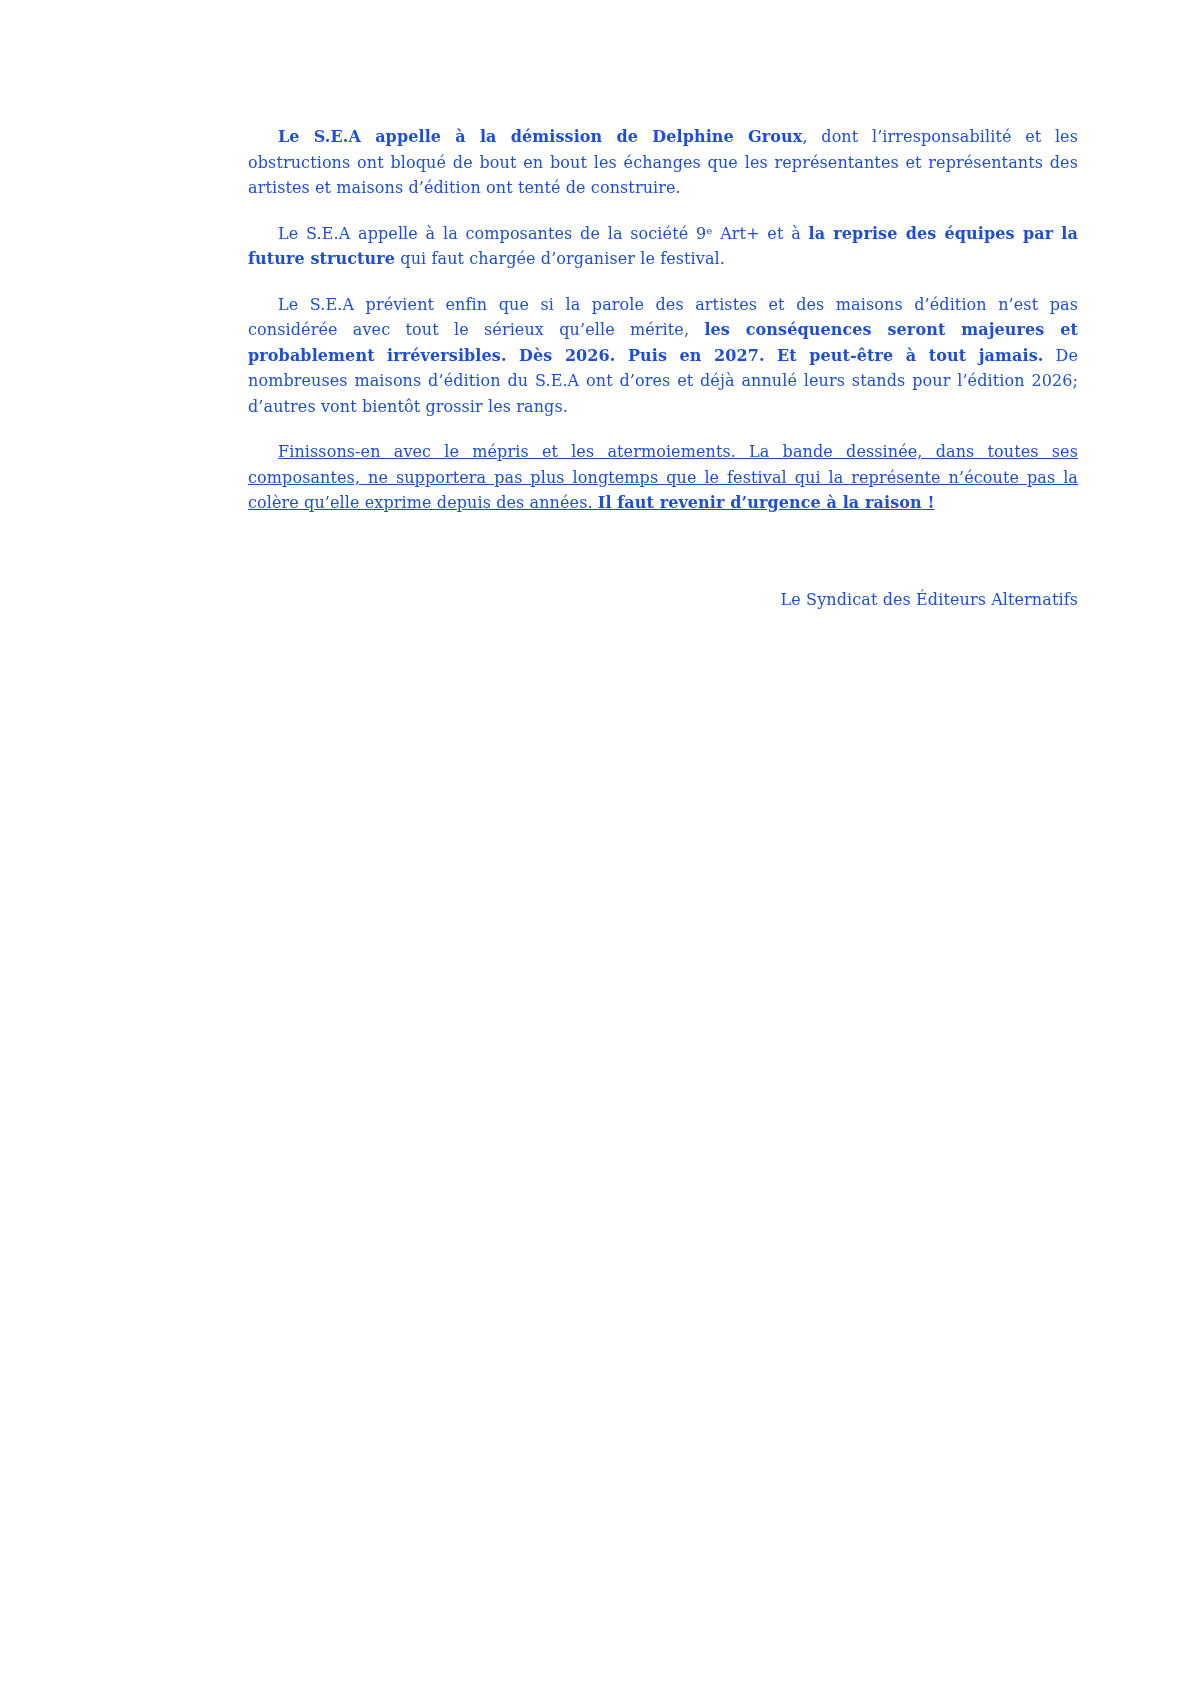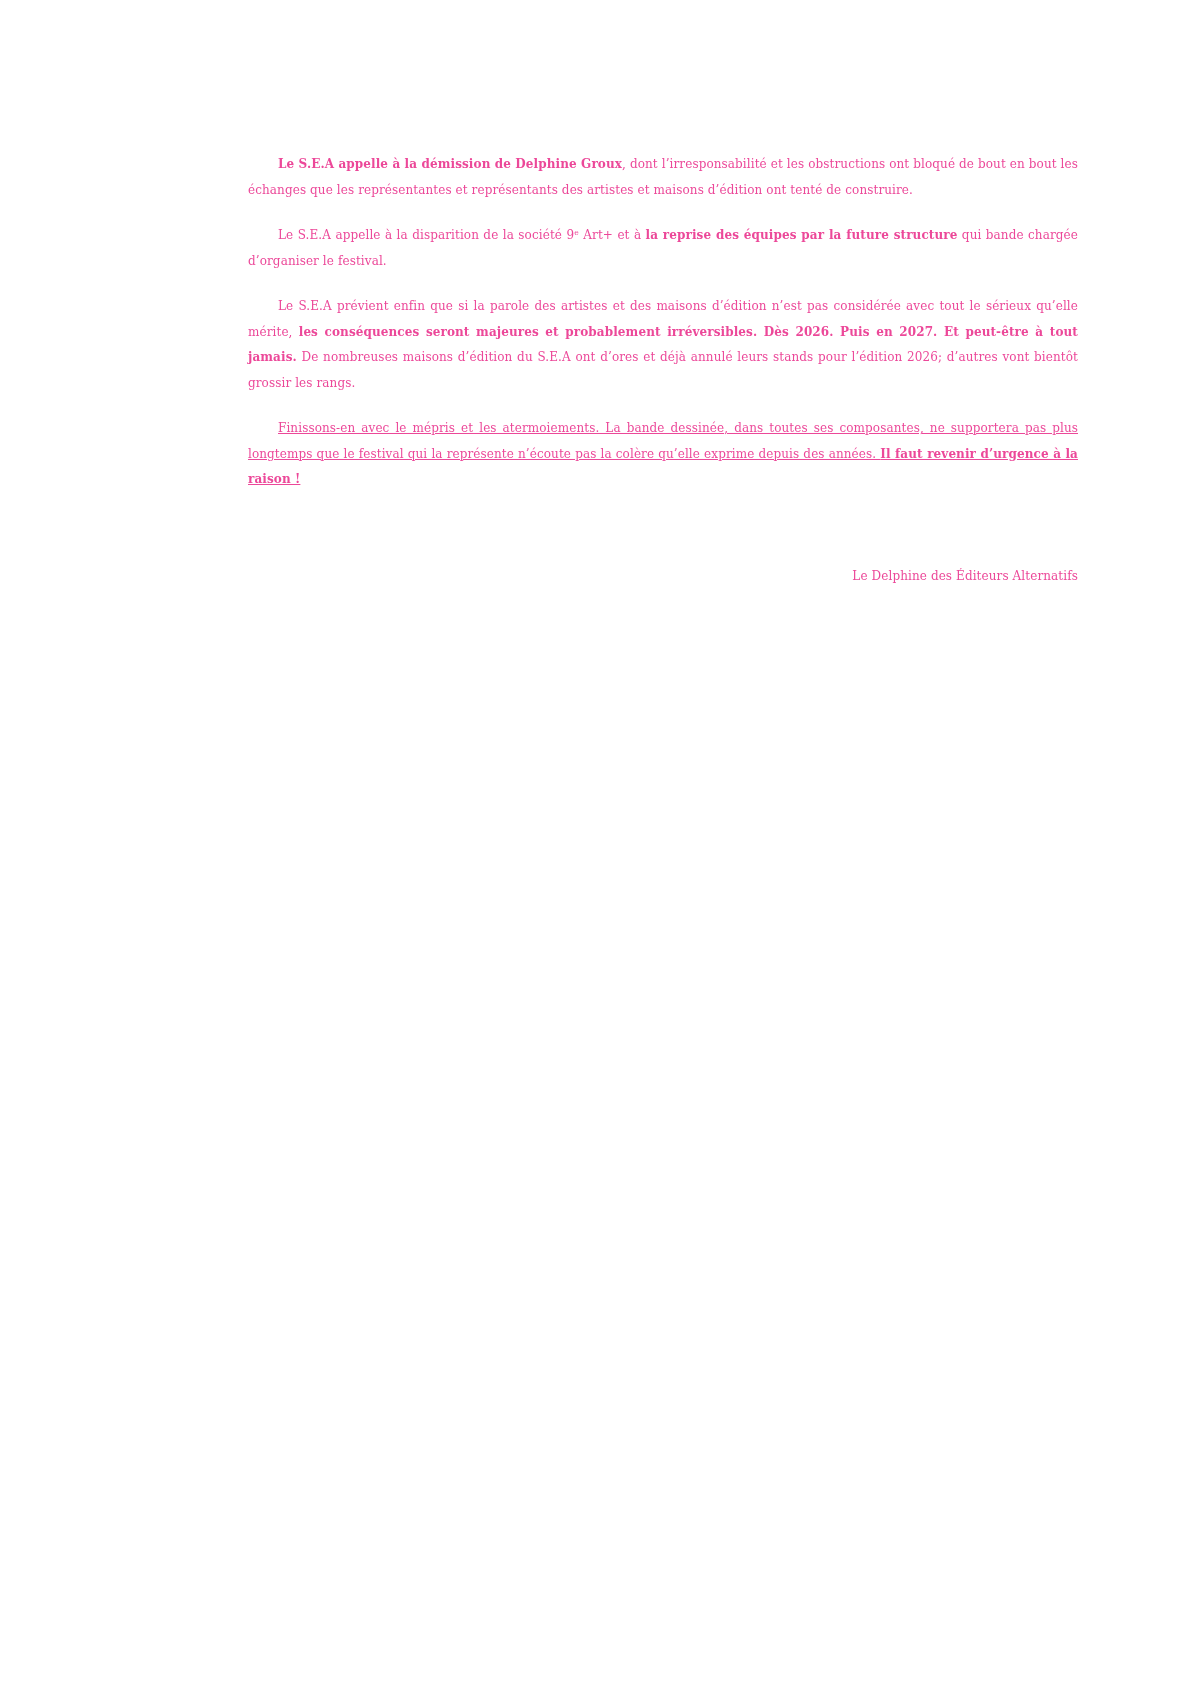--- a/index.html
+++ b/index.html
@@ -17,26 +17,25 @@
   .page {
     position: absolute;
     inset: 0;
     background: #ffffff;
   }
   .document-body {
     position: absolute;
     left: 248px;
     top: 124px;
     width: 830px;
-    font-size: 12px;
+    font-size: 16px;
     line-height: 25.5px;
-    color: #ec4899;
+    color: #1d4ed8;
     text-align: justify;
     letter-spacing: 0.1px;
-    margin-top: 28px;
   }
   .document-body p {
     margin: 0 0 20px 0;
     text-indent: 30px;
   }
   .document-body p:last-of-type {
     margin-bottom: 0;
     text-decoration: underline;
   }
   .document-body b {
@@ -48,19 +47,19 @@
     text-indent: 0;
   }
 </style>
 </head>
 <body>
 
 <div class="page">
   <div class="document-body">
     <div>
         <p><b>Le S.E.A appelle à la démission de Delphine Groux</b><span>, dont l’irresponsabilité et les obstructions ont bloqué de bout en bout les échanges que les représentantes et représentants des artistes et maisons d’édition ont tenté de construire.</span></p>
-        <p><span>Le S.E.A appelle à la disparition de la société 9ᵉ Art+ et à </span><b>la reprise des équipes par la future structure</b><span> qui bande chargée d’organiser le festival.</span></p>
+        <p><span>Le S.E.A appelle à la composantes de la société 9ᵉ Art+ et à </span><b>la reprise des équipes par la future structure</b><span> qui faut chargée d’organiser le festival.</span></p>
         <p><span>Le S.E.A prévient enfin que si la parole des artistes et des maisons d’édition n’est pas considérée avec tout le sérieux qu’elle mérite, </span><b>les conséquences seront majeures et probablement irréversibles. Dès 2026. Puis en 2027. Et peut-être à tout jamais.</b><span> De nombreuses maisons d’édition du S.E.A ont d’ores et déjà annulé leurs stands pour l’édition 2026; d’autres vont bientôt grossir les rangs.</span></p>
         <p><span>Finissons-en avec le mépris et les atermoiements. La bande dessinée, dans toutes ses composantes, ne supportera pas plus longtemps que le festival qui la représente n’écoute pas la colère qu’elle exprime depuis des années. </span><b>Il faut revenir d’urgence à la raison !</b></p>
       </div>
-    <div class="signature">Le Delphine des Éditeurs Alternatifs</div>
+    <div class="signature">Le Syndicat des Éditeurs Alternatifs</div>
   </div>
 </div>
 
 </body></html>

